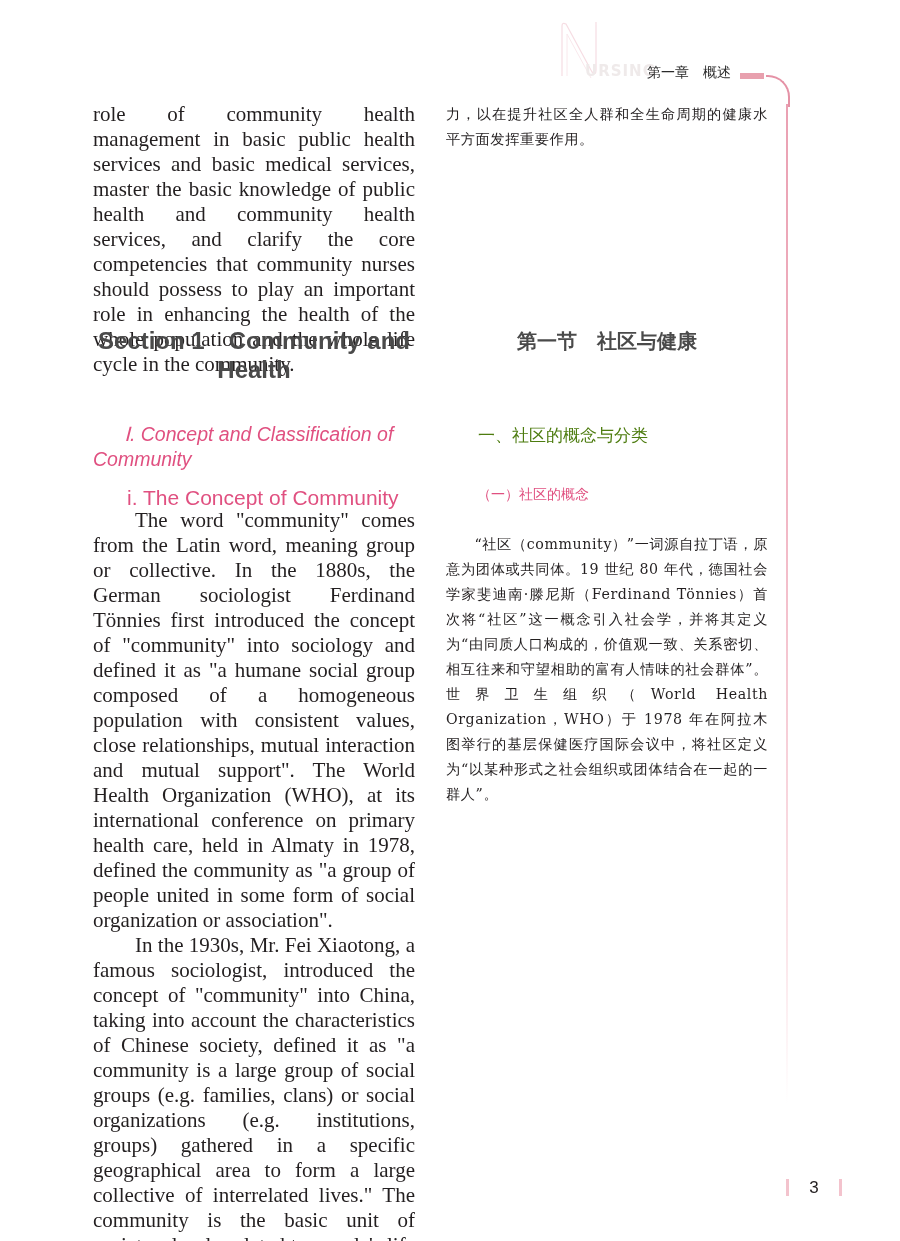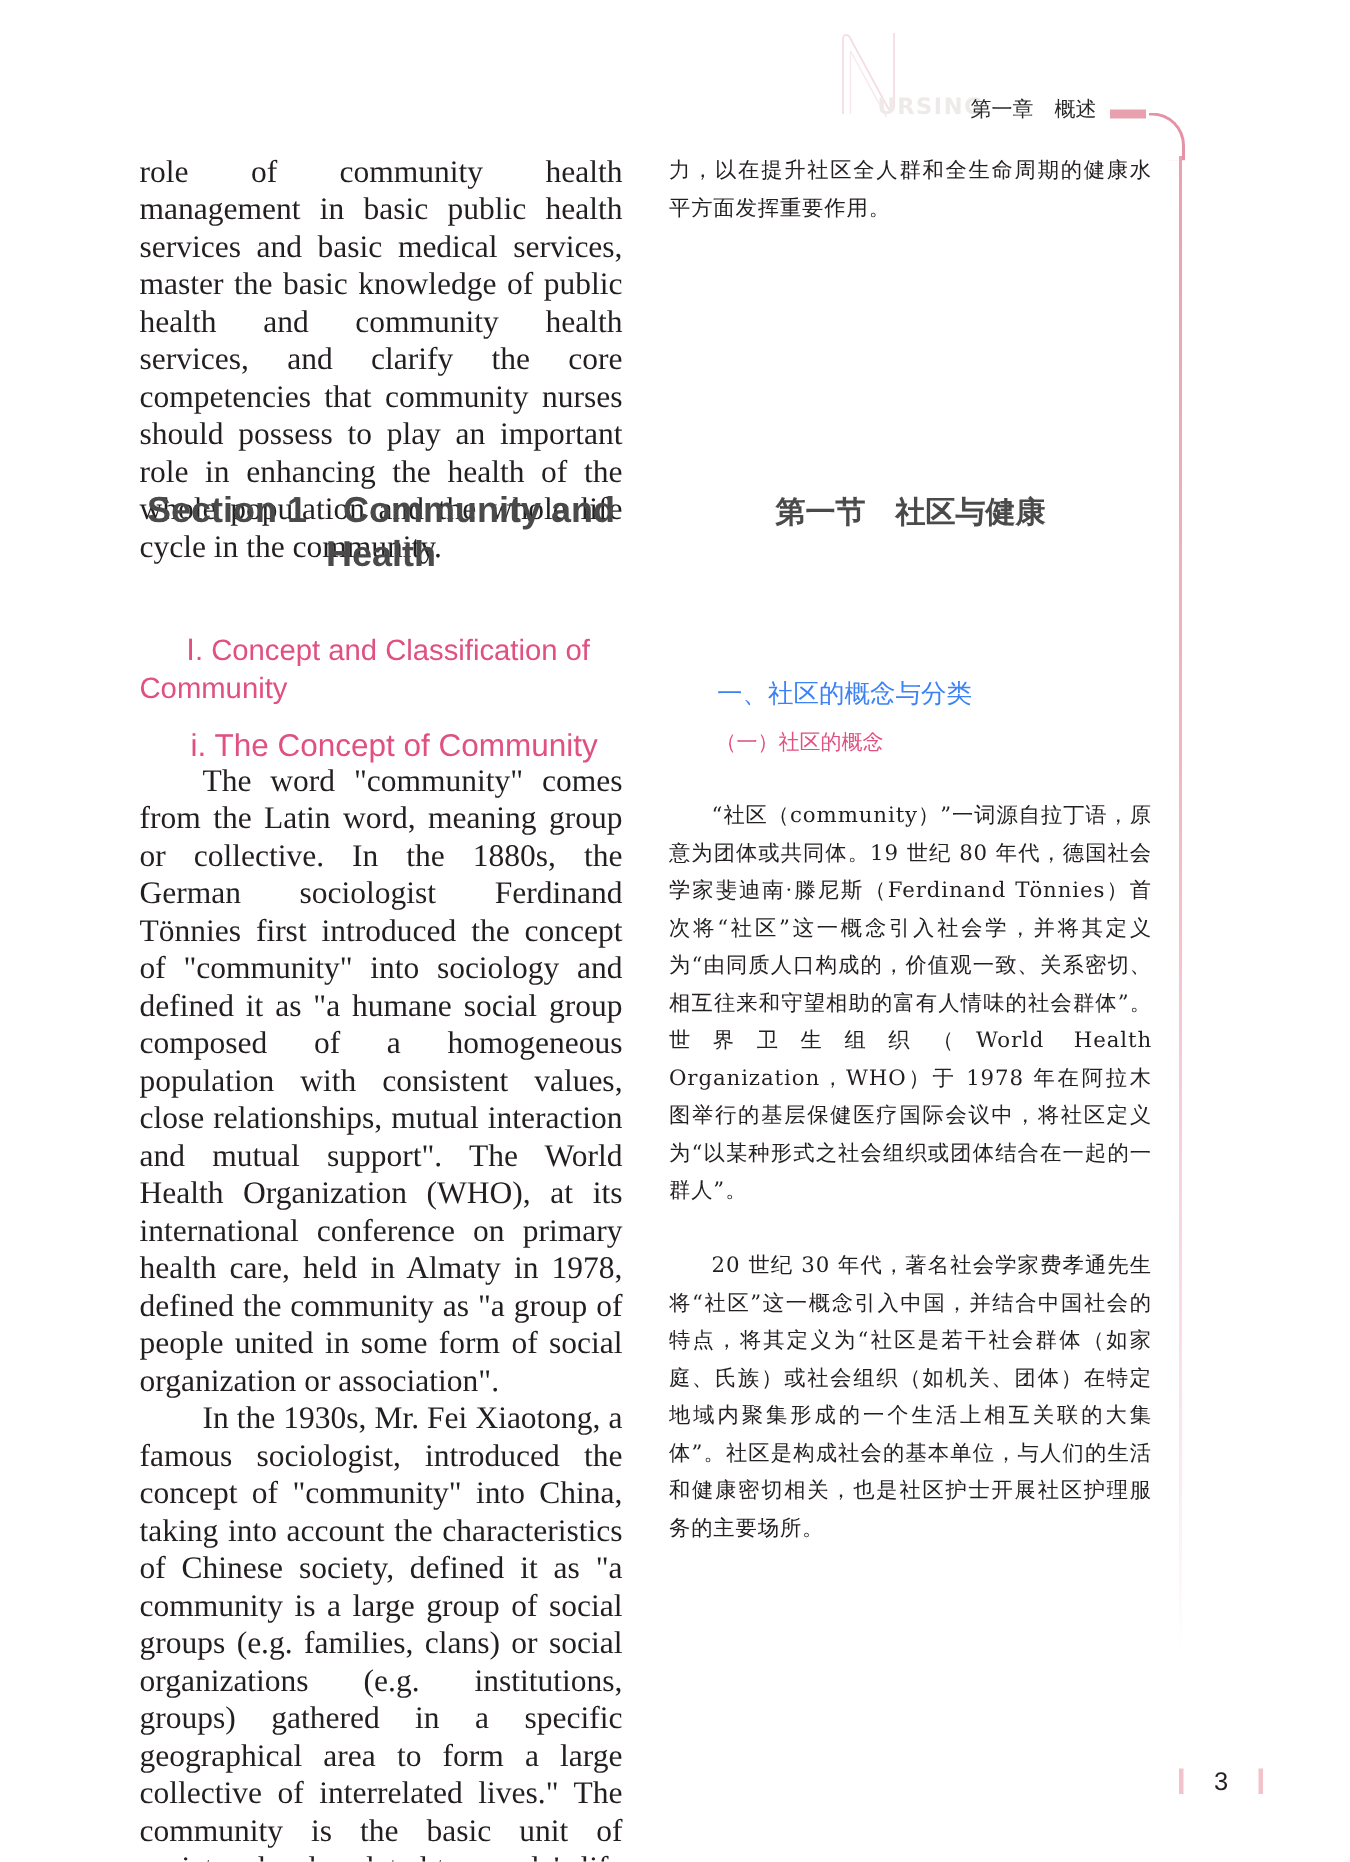--- a/index.html
+++ b/index.html
@@ -54,25 +54,25 @@
       color: #4a4a4a; text-align: center; line-height: 29px;
     }
     .section-zh {
       position: absolute; left: 446px; width: 322px; top: 328px;
       font-family: "DejaVu Sans", sans-serif; font-weight: bold; font-size: 20px;
       color: #4a4a4a; text-align: center; white-space: pre;
     }
     .h2-en {
       position: absolute; left: 93px; width: 330px; top: 422px;
       font-family: "Liberation Sans", sans-serif; font-size: 19.5px; color: #e05080;
-      line-height: 25px; text-indent: 1.6em;
+      line-height: 25px; text-indent: 1.6em; font-style: italic;
     }
     .h2-zh {
       position: absolute; left: 478px; top: 424px;
-      font-family: "DejaVu Sans", sans-serif; font-size: 17px; color: #3b82f6; margin-top: 27px;
+      font-family: "DejaVu Sans", sans-serif; font-size: 17px; color: #4d7c0f;
     }
     .h3-en {
       position: absolute; left: 127px; top: 486px;
       font-family: "Liberation Sans", sans-serif; font-size: 21px; color: #e05080;
     }
     .h3-zh {
       position: absolute; left: 477px; top: 486px;
       font-family: "DejaVu Sans", sans-serif; font-size: 14px; color: #e05080;
     }
 
@@ -122,22 +122,19 @@
     <p>力，以在提升社区全人群和全生命周期的健康水平方面发挥重要作用。</p>
   </div>
 
   <div class="section-zh">第一节　社区与健康</div>
   <div class="h2-zh">一、社区的概念与分类</div>
   <div class="h3-zh">（一）社区的概念</div>
 
   <div class="col-zh" style="top:508px;margin-top:24px;">
     <p class="indent">“社区（community）”一词源自拉丁语，原意为团体或共同体。19 世纪 80 年代，德国社会学家斐迪南·滕尼斯（Ferdinand Tönnies）首次将“社区”这一概念引入社会学，并将其定义为“由同质人口构成的，价值观一致、关系密切、相互往来和守望相助的富有人情味的社会群体”。世界卫生组织（World Health Organization，WHO）于 1978 年在阿拉木图举行的基层保健医疗国际会议中，将社区定义为“以某种形式之社会组织或团体结合在一起的一群人”。</p>
   </div>
-  <div class="col-zh" style="top:832px;">
-    <p class="indent">20 世纪 30 年代，著名社会学家费孝通先生将“社区”这一概念引入中国，并结合中国社会的特点，将其定义为“社区是若干社会群体（如家庭、氏族）或社会组织（如机关、团体）在特定地域内聚集形成的一个生活上相互关联的大集体”。社区是构成社会的基本单位，与人们的生活和健康密切相关，也是社区护士开展社区护理服务的主要场所。</p>
-  </div>
 
   <div class="page-num">
     <div class="pn-bar l"></div>
     <div class="pn-text">3</div>
     <div class="pn-bar r"></div>
   </div>
 </div>
 
 </body></html>

